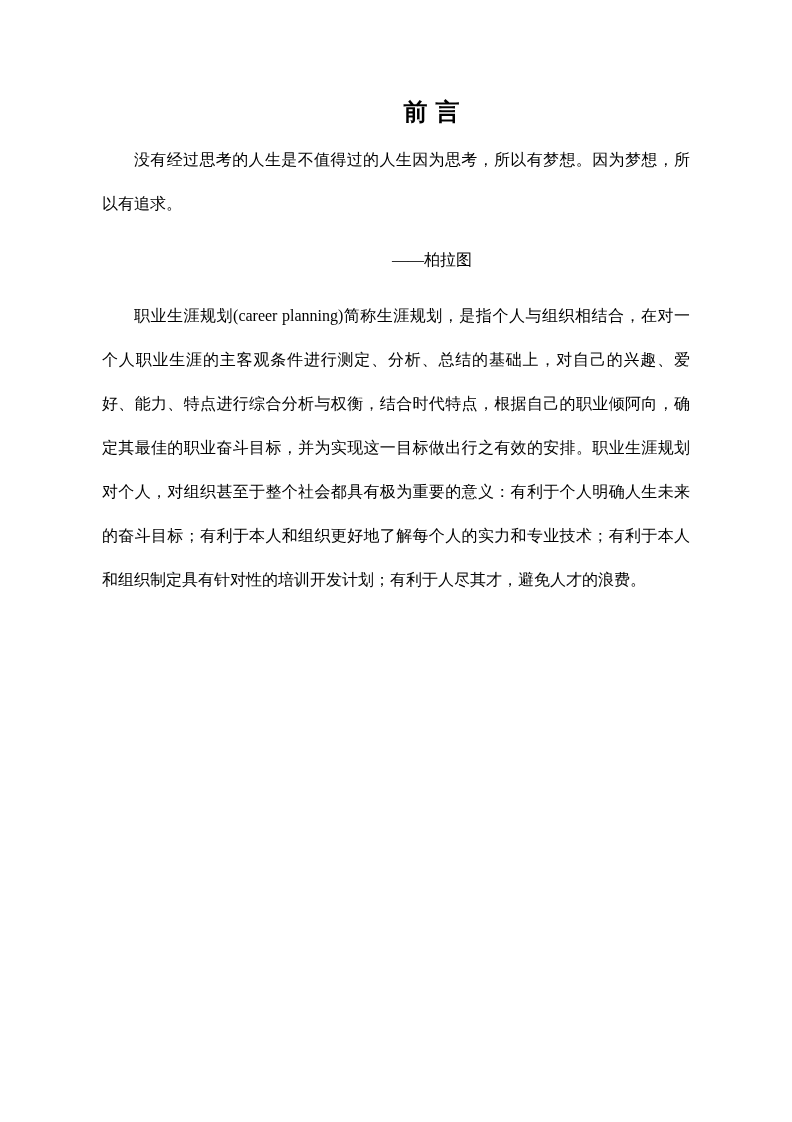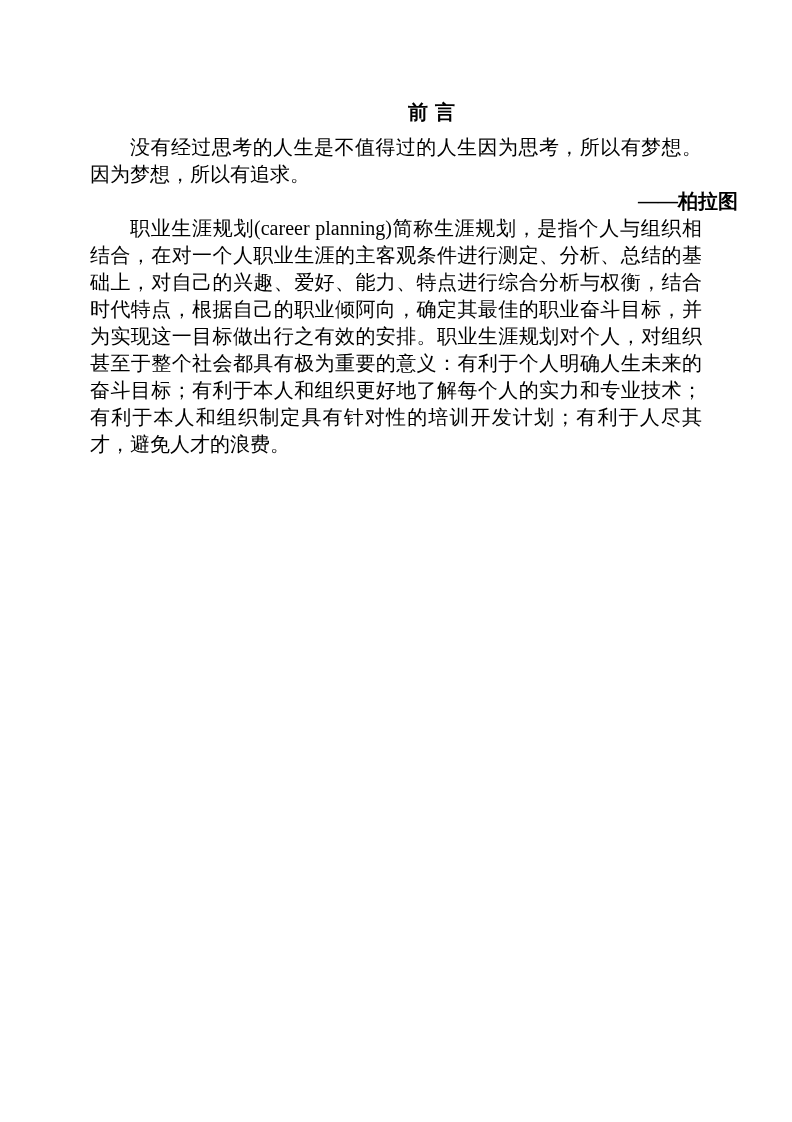--- a/index.html
+++ b/index.html
@@ -13,41 +13,40 @@
     height: 1122px;
     margin: 0 auto;
     background: #ffffff;
     color: #000000;
     box-sizing: border-box;
     padding: 98px 90px 0 90px;
     font-family: "Liberation Serif", "DejaVu Serif", serif;
     overflow: hidden;
   }
   .doc-title {
-    font-size: 20px;
+    font-size: 24px;
     font-weight: bold;
     line-height: 28px;
     text-align: center;
     margin: 0 0 8px 0;
     letter-spacing: 1px;
   }
   .para {
-    font-size: 20px;
-    line-height: 27px;
-    margin: 0;
+    font-size: 16px;
+    line-height: 44px;
+    margin: 12px;
     text-align: justify;
     word-break: break-all;
   }
   .indent {
     text-indent: 2em;
   }
   .attribution {
-    text-align: right;
+    text-align: center;
     text-indent: 0;
-    font-weight: bold;
   }
   .shift-right {
     position: relative;
     left: 36px;
   }
 </style>
 </head>
 <body>
 
 <div class="page">

